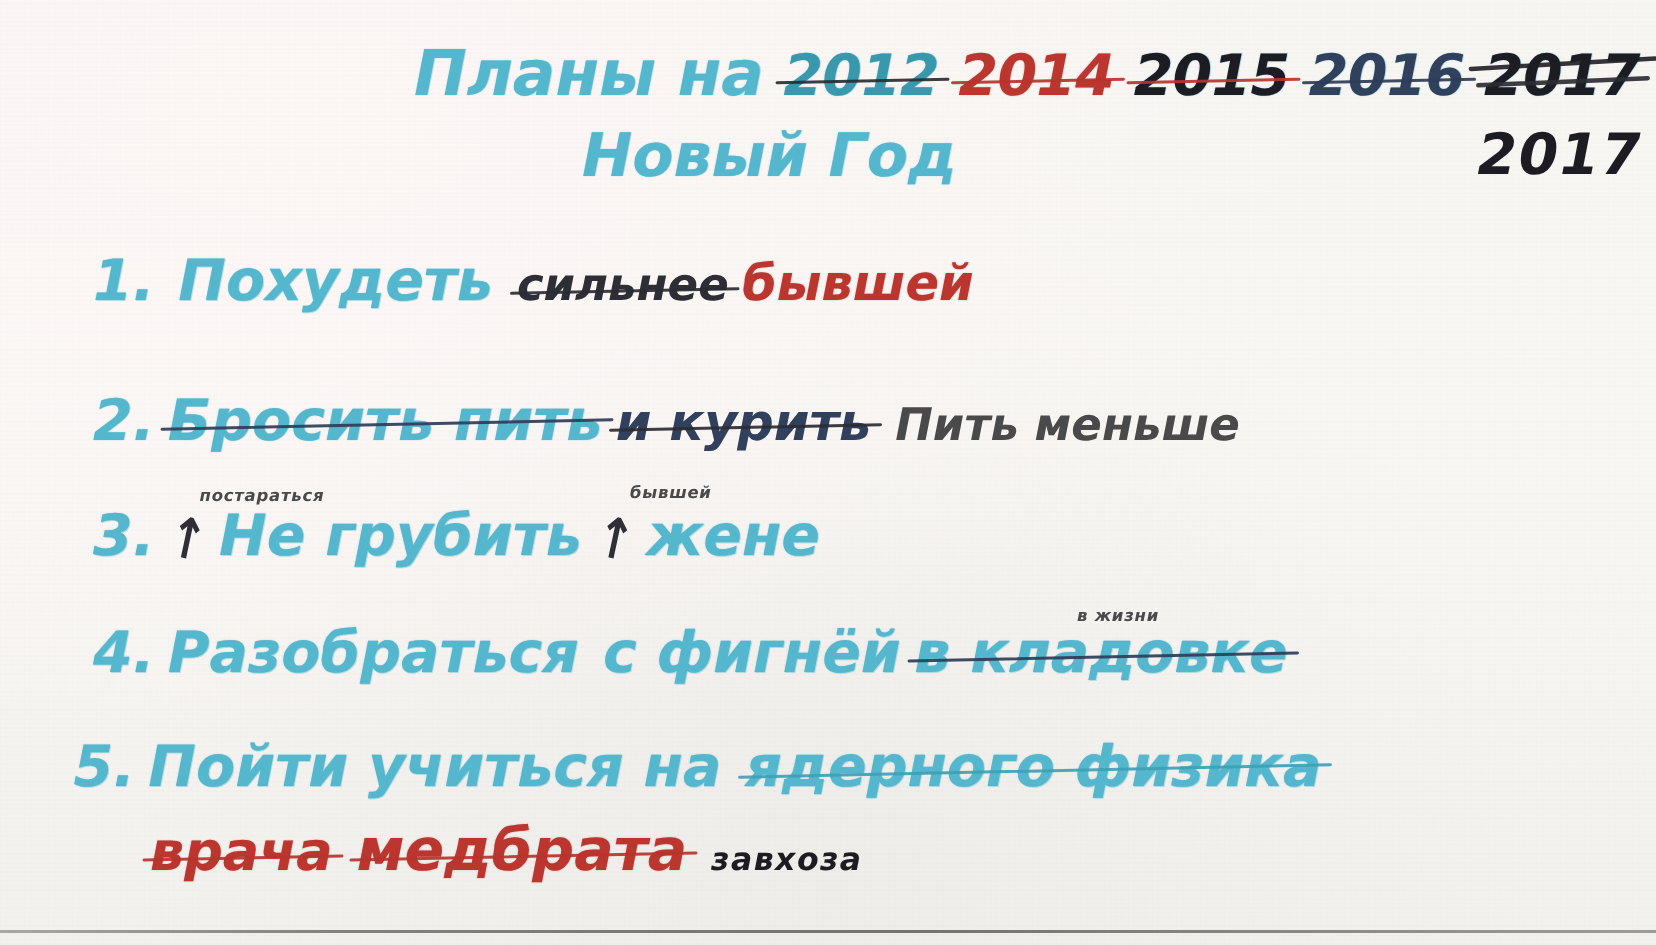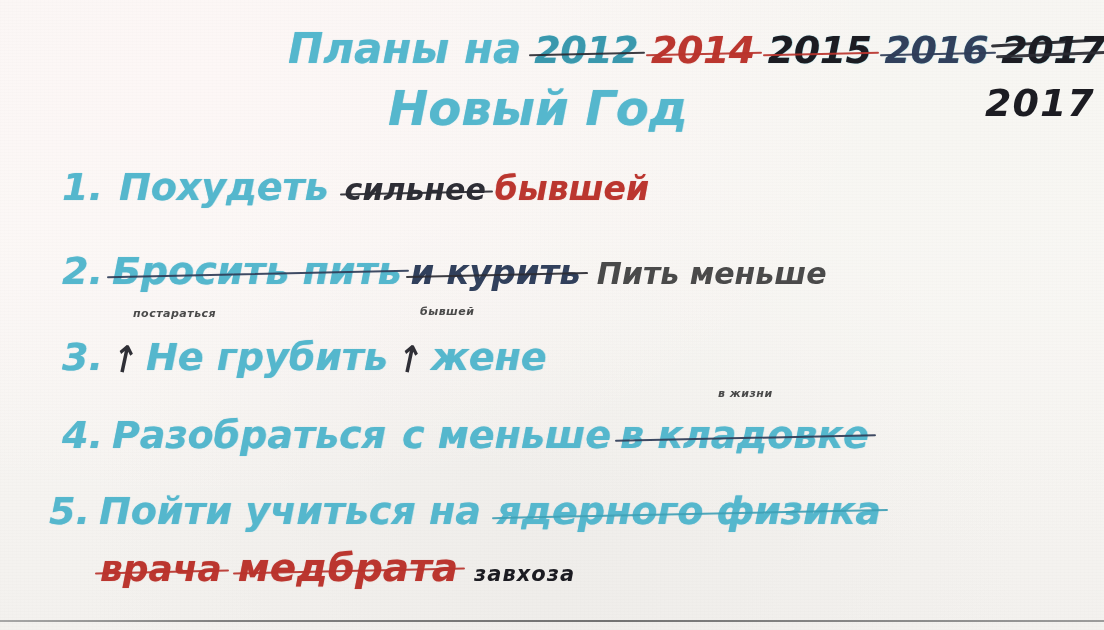--- a/index.html
+++ b/index.html
@@ -64,20 +64,21 @@
     color: #31405c;
     font-family: "DejaVu Sans", sans-serif;
     font-weight: 700;
     font-style: italic;
   }
   .graphite {
     color: #4a4a4a;
     font-family: "DejaVu Sans", sans-serif;
     font-weight: 600;
     font-style: italic;
+    margin-top: 17px;
   }
   .black {
     color: #1c1c22;
     font-family: "DejaVu Sans", sans-serif;
     font-weight: 700;
     font-style: italic;
   }
 
   
   .struck { position: relative; }
@@ -105,22 +106,22 @@
     right: -12px;
     top: 30%;
     height: 2.6px;
     border-radius: 2px;
     background: #1e1e24;
     transform: rotate(-3.2deg);
     opacity: .9;
   }
 
   
-  #title-line1 { top: 28px; left: 288px; font-size: 42px; }
-  #title-line2 { top: 84px; left: 388px; font-size: 48px; }
+  #title-line1 { top: 28px; left: 276px; font-size: 42px; }
+  #title-line2 { top: 84px; left: 388px; font-size: 40px; }
   .yr { margin-left: 13px; font-size: 38px; letter-spacing: -0.5px; }
 
   #year-final {
     top: 84px;
     left: 985px;
     font-size: 38px;
     letter-spacing: 1px;
     font-weight: 700;
   }
 
@@ -182,21 +183,21 @@
   <div class="ink sup graphite" id="sup-postaratsya">постараться</div>
   <div class="ink sup graphite" id="sup-byvshej">бывшей</div>
 
   <div class="ink row" id="row3">
     <span class="teal num">3.</span><span class="sp-sm"></span><span class="arrow">↑</span><span class="sp-sm"></span><span class="teal seg">Не грубить</span><span class="sp-sm"></span><span class="arrow">↑</span><span class="sp-sm"></span><span class="teal seg">жене</span>
   </div>
 
   <div class="ink sup graphite" id="sup-vzhizni">в жизни</div>
 
   <div class="ink row" id="row4">
-    <span class="teal num">4.</span><span class="sp-sm"></span><span class="teal seg">Разобраться</span><span class="sp"></span><span class="teal seg">с меньше</span><span class="sp-sm"></span><span class="teal seg struck struck-navy">в кладовке</span>
+    <span class="teal num">4.</span><span class="sp-sm"></span><span class="teal seg">Разобраться</span><span class="sp"></span><span class="teal seg">с фигнёй</span><span class="sp-sm"></span><span class="teal seg struck struck-navy">в кладовке</span>
   </div>
 
   <div class="ink row" id="row5">
     <span class="teal num">5.</span><span class="sp-sm"></span><span class="teal seg">Пойти учиться на</span><span class="sp"></span><span class="teal seg struck struck-teal">ядерного физика</span>
   </div>
 
   <div class="ink row" id="row6">
     <span class="red seg struck struck-red" style="font-size:36px">врача</span><span class="sp"></span><span class="red seg struck struck-red" style="font-size:39px">медбрата</span><span class="sp"></span><span class="black seg" style="font-size:21px;letter-spacing:1px">завхоза</span>
   </div>
 

